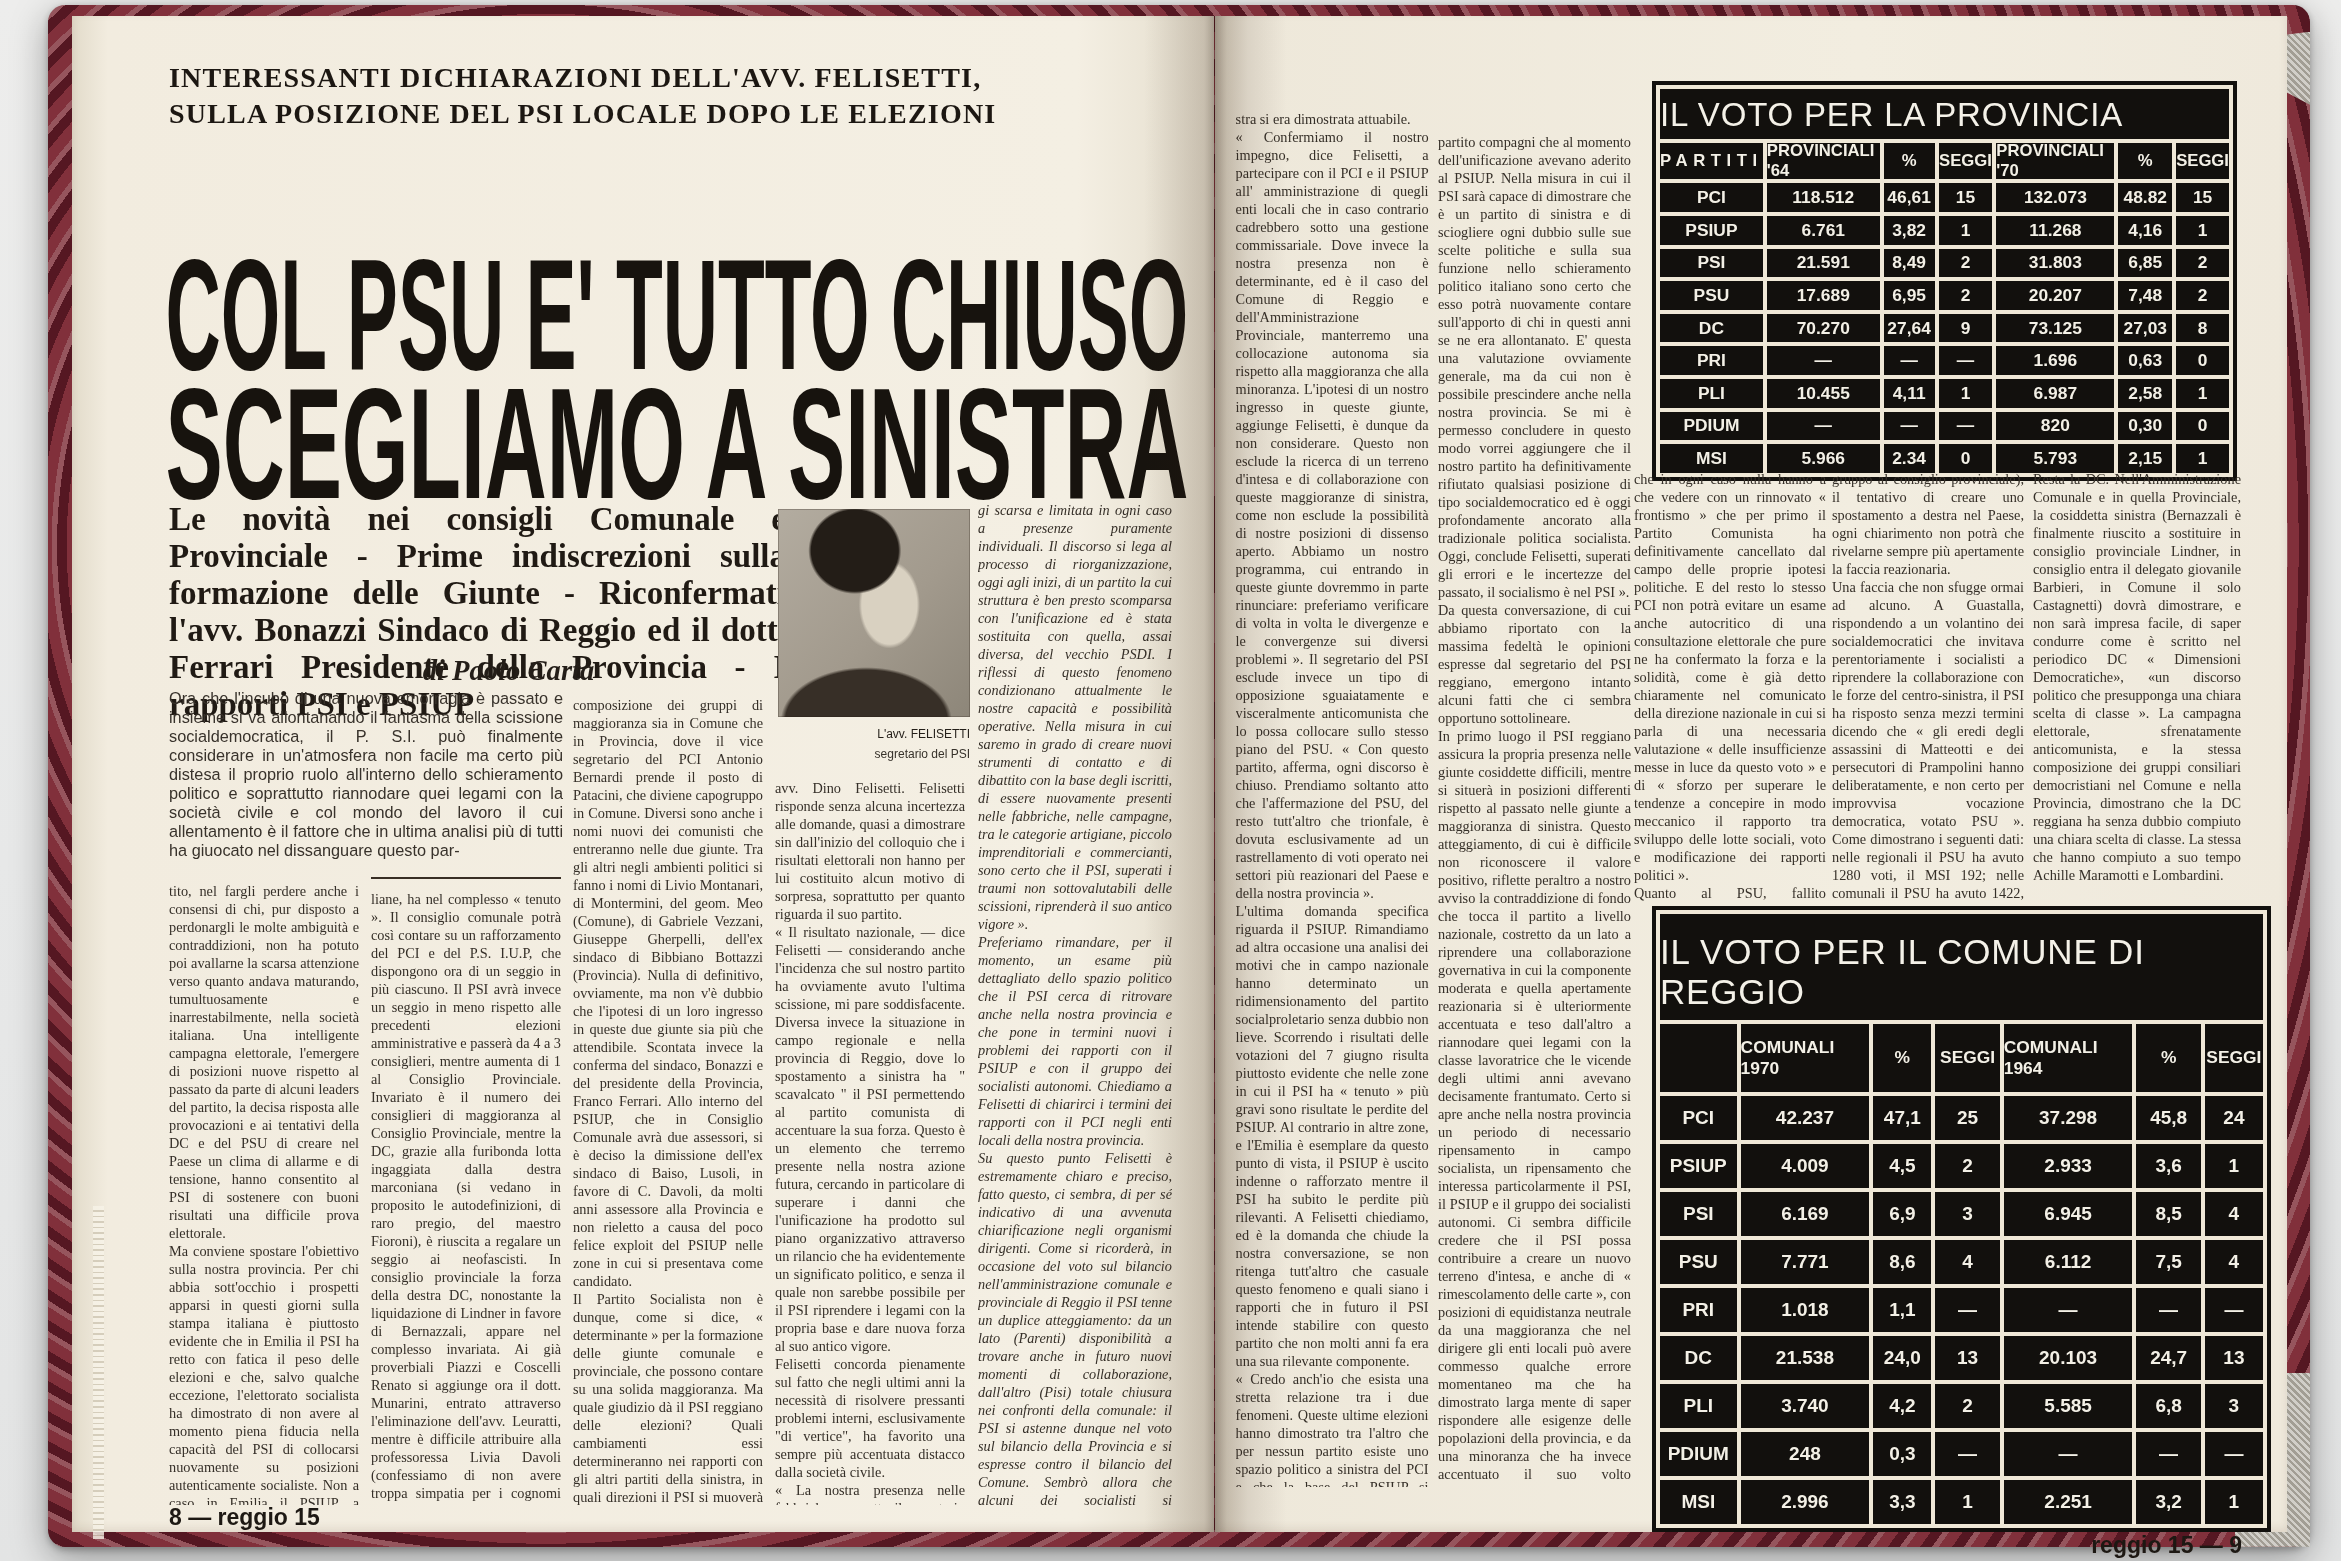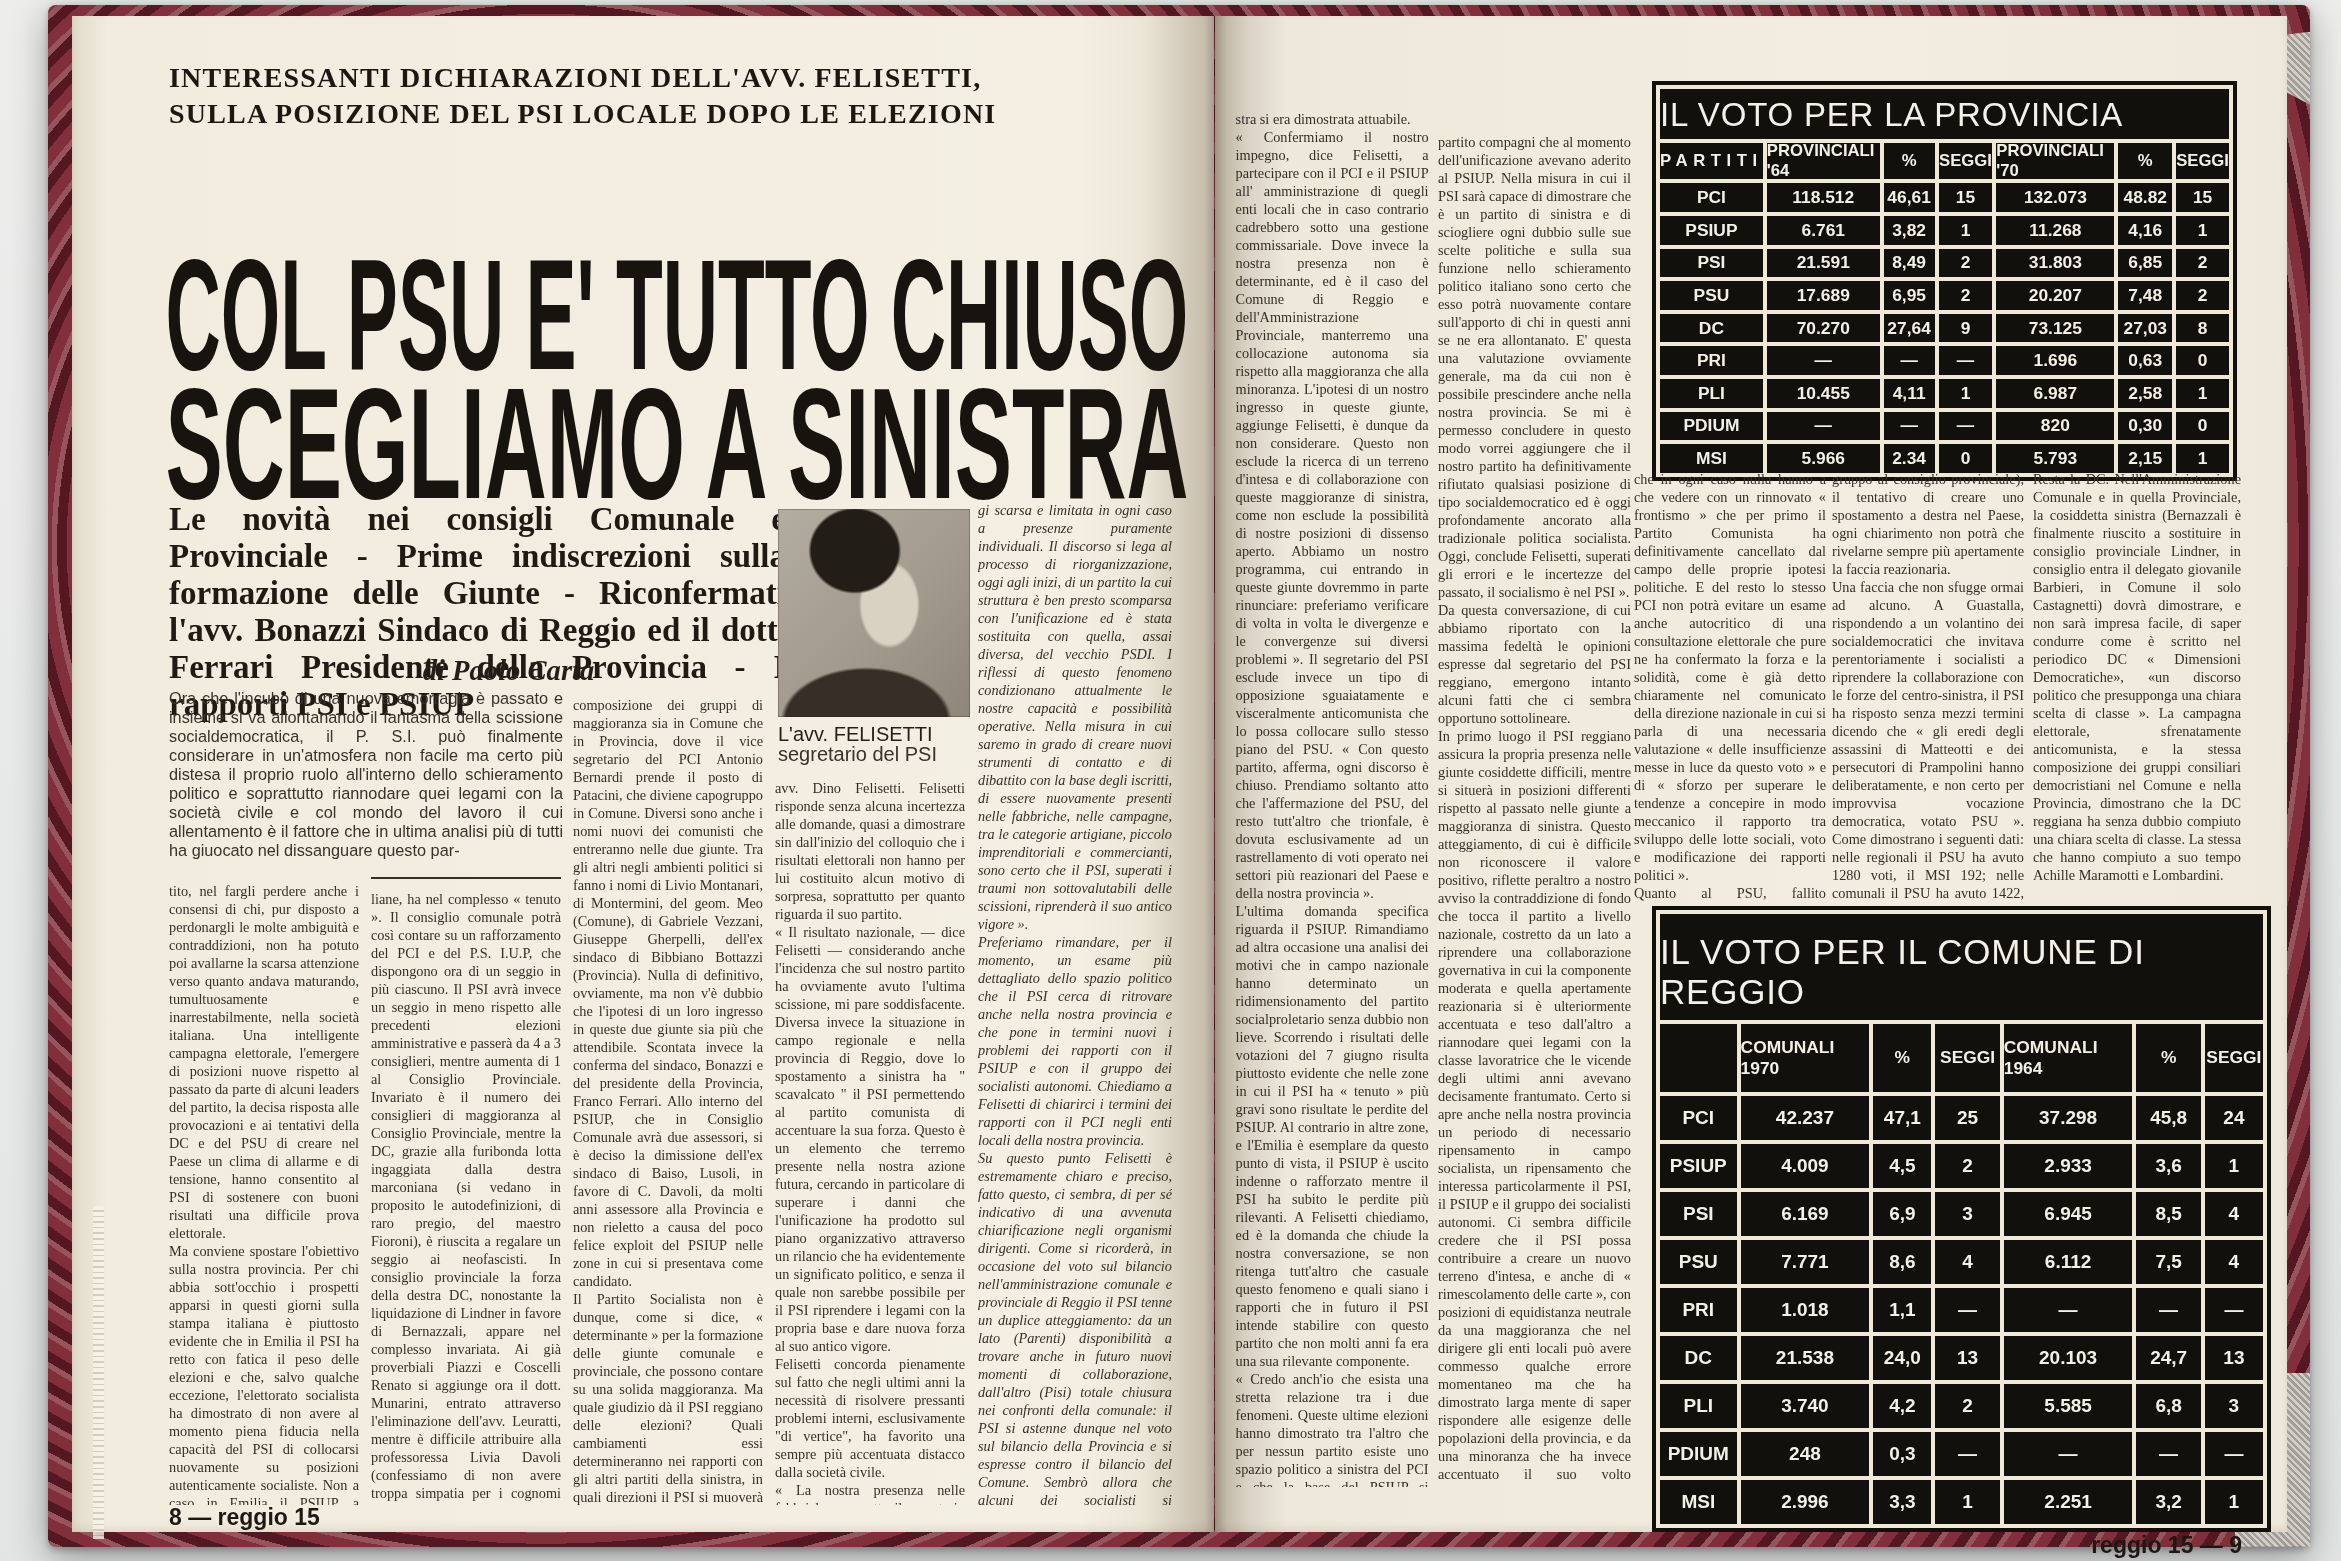--- a/index.html
+++ b/index.html
@@ -1,19 +1,19 @@
 <!DOCTYPE html>
 <html style="font-size:12.7px"><head>
 <meta charset="utf-8">
 <style>
   html,body{margin:0;padding:0;}
   body{width:2342px;height:1562px;background:#e9eaea;overflow:hidden;
        font-family:"Liberation Serif","DejaVu Serif",serif;}
   .stage{position:relative;width:2342px;height:1562px;background:linear-gradient(180deg,#ededec 0%,#e7e8e8 55%,#e3e4e4 100%);}
-  .magazine{position:absolute;left:48px;top:4.8px;width:2262px;height:1542px;border-radius:8px;
+  .magazine{position:absolute;left:48px;top:4.8px;width:2262px;height:1542px;border-radius:17px;
     background-color:#6e2430;
     background-image:
       repeating-radial-gradient(circle at 22% 35%, #81303b 0 11px, #551722 11px 20.6px, #96555d 20.6px 26px),
       repeating-linear-gradient(112deg, rgba(255,235,225,.14) 0 5.6px, rgba(40,5,10,.25) 5.6px 16px);
     box-shadow:0 11px 36px rgba(0,0,0,.35), 0 2.4px 6.3px rgba(0,0,0,.25);}
   .page{position:absolute;top:11px;height:1516px;}
   .page-left{left:24px;width:1142px;
     background:linear-gradient(90deg,#e2dbca 0,#f2ecdf 36px,#f4efe3 88%,#e3dccb 100%);
     box-shadow:inset 0 -3.2px 8px rgba(90,60,40,.12);}
   .page-right{left:1167px;width:1072px;
@@ -44,22 +44,22 @@
     line-height:18px;text-align:justify;white-space:pre-line;}
   .bodycol.ital{font-style:italic;}
   .divider{position:absolute;left:299px;top:861px;width:190px;height:2.4px;background:#382e24;}
   .photo{position:absolute;left:706px;top:493px;width:192px;height:208px;
     background:
       radial-gradient(75px 70px at 40% 20%, #231d17 0 58%, rgba(35,29,23,0) 62%),
       radial-gradient(51px 73px at 58% 46%, #d9d1c1 0 54%, rgba(217,209,193,0) 60%),
       radial-gradient(119px 75px at 46% 102%, #372f27 0 68%, rgba(55,47,39,0) 72%),
       linear-gradient(135deg,#b3aca0 0%,#a29a8d 55%,#8d8679 100%);
     box-shadow:inset 0 0 0 0.8px rgba(40,30,20,.35);}
-  .caption{position:absolute;left:706px;top:708px;width:192px;text-align:left;
-    font-family:"Liberation Sans","DejaVu Sans",sans-serif;font-size:20px;line-height:20.6px;color:#2c2username:#2c2722;}
+  .caption{position:absolute;left:706px;top:708px;width:192px;text-align:right;
+    font-family:"Liberation Sans","DejaVu Sans",sans-serif;font-size:12px;line-height:20.6px;color:#2c2username:#2c2722;}
   .caption .c1{color:#241f19;}
   .caption .c2{color:#37322b;}
   .folio{position:absolute;font-family:"Liberation Sans","DejaVu Sans",sans-serif;
     font-weight:bold;font-size:23px;color:#1d1813;}
 
   
   .vote-table{position:absolute;border:4px solid #12100d;background:#efe8d7;padding:4px;
     display:flex;flex-direction:column;gap:4px;}
   .vt-title{background:#12100d;color:#f4f1e8;text-align:left;
     font-family:"Liberation Sans","DejaVu Sans",sans-serif;font-weight:normal;letter-spacing:0.8px;}

